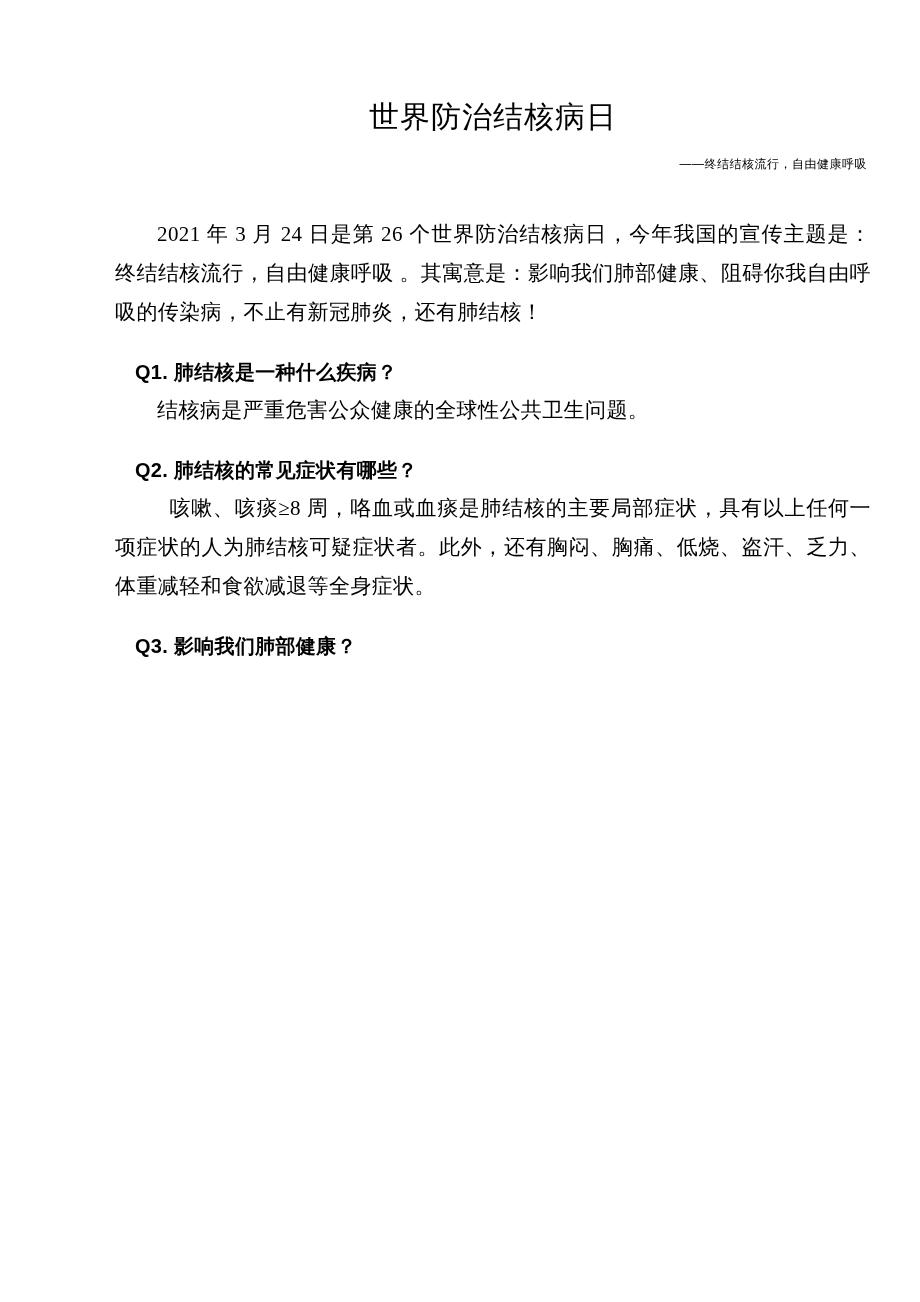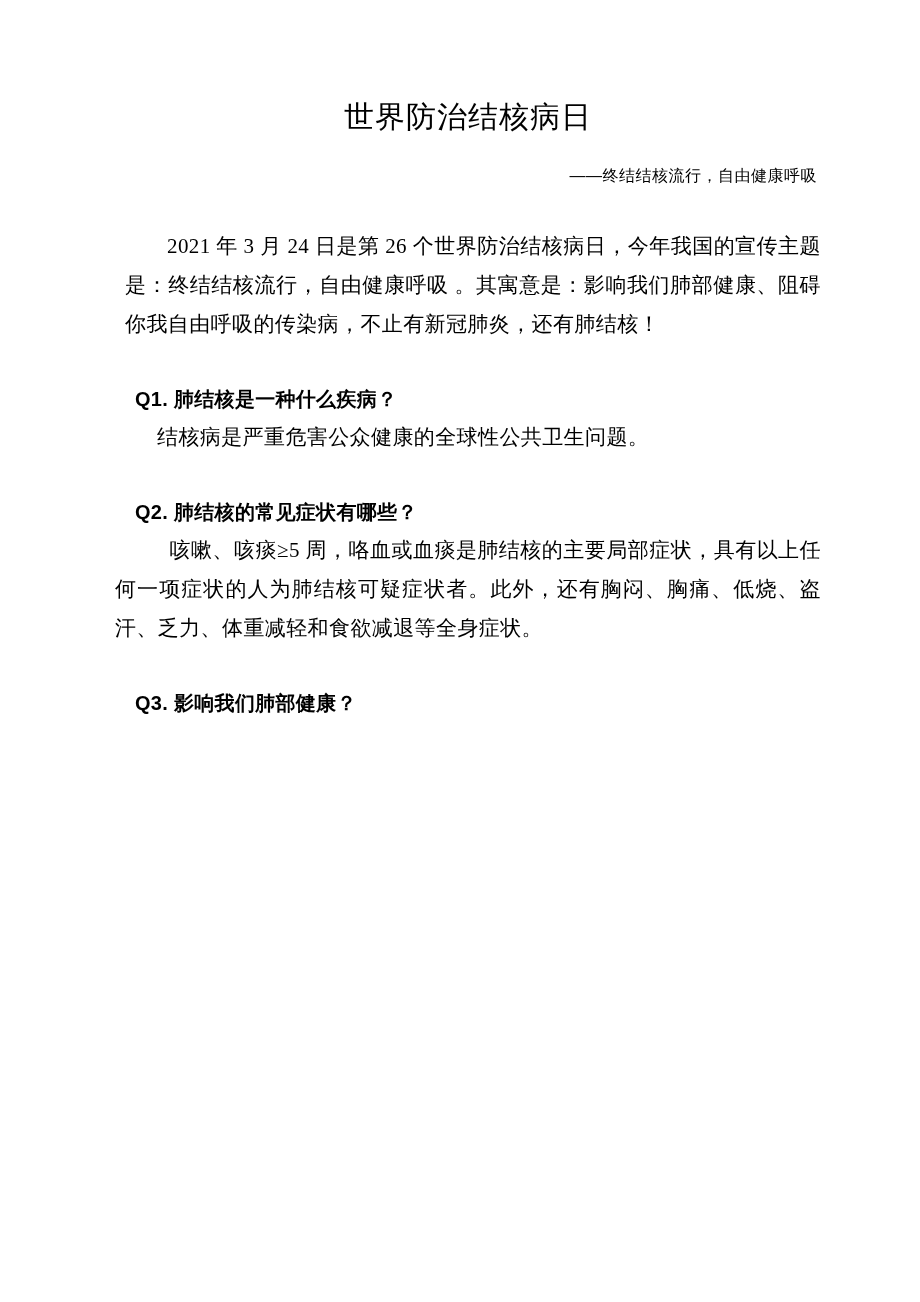--- a/index.html
+++ b/index.html
@@ -12,58 +12,58 @@
     height: 1302px;
     font-family: "Liberation Serif", "DejaVu Serif", serif;
     color: #000000;
     overflow: hidden;
   }
   .page {
     position: relative;
     width: 920px;
     height: 1302px;
     box-sizing: border-box;
-    padding: 95px 99px 40px 115px;
+    padding: 95px 49px 40px 115px;
     background: #ffffff;
   }
   .doc-title {
     text-align: center;
     font-size: 30px;
     line-height: 44px;
     font-weight: normal;
     letter-spacing: 1px;
     margin: 0 0 6px 0;
     font-family: "Liberation Sans", "DejaVu Sans", sans-serif;
   }
   .doc-subtitle {
     text-align: right;
-    font-size: 16px;
+    font-size: 12px;
     line-height: 34px;
-    margin: 20px 0 0 0;
+    margin: 8px 0 0 0;
     padding-right: 4px;
     font-family: "Liberation Sans", "DejaVu Sans", sans-serif;
     letter-spacing: 0.5px;
   }
   .body-block {
     margin-top: 34px;
   }
   p.para {
     font-size: 21px;
     line-height: 39px;
-    margin: 0 0 0 10px;
+    margin: 0 0 0 0;
     text-align: justify;
     text-justify: inter-ideograph;
     text-indent: 2em;
     letter-spacing: 0.4px;
   }
   p.para.tight {
     text-indent: 2em;
   }
   .qa-block {
-    margin-top: 38px;
+    margin-top: 23px;
   }
   .qa-question {
     font-size: 20px;
     line-height: 34px;
     font-weight: bold;
     font-family: "Liberation Sans", "DejaVu Sans", sans-serif;
     text-indent: 1em;
     margin: 0;
     letter-spacing: 0.3px;
   }
@@ -93,20 +93,20 @@
     <p class="para">2021 年 3 月 24 日是第 26 个世界防治结核病日，今年我国的宣传主题是：终结结核流行，自由健康呼吸 。其寓意是：影响我们肺部健康、阻碍你我自由呼吸的传染病，不止有新冠肺炎，还有肺结核！</p>
   </div>
 
   <div class="qa-block">
     <p class="qa-question">Q1. 肺结核是一种什么疾病？</p>
     <p class="qa-answer">结核病是严重危害公众健康的全球性公共卫生问题。</p>
   </div>
 
   <div class="qa-block">
     <p class="qa-question">Q2. 肺结核的常见症状有哪些？</p>
-    <p class="qa-answer indent-extra">咳嗽、咳痰≥5 周，咯血或血痰是肺结核的主要局部症状，具有以上任何一项症状的人为肺结核可疑症状者。此外，还有胸闷、胸痛、低烧、盗汗、乏力、体重减轻和食欲减退等全身症状。</p>
+    <p class="qa-answer indent-extra">咳嗽、咳痰≥8 周，咯血或血痰是肺结核的主要局部症状，具有以上任何一项症状的人为肺结核可疑症状者。此外，还有胸闷、胸痛、低烧、盗汗、乏力、体重减轻和食欲减退等全身症状。</p>
   </div>
 
   <div class="qa-block">
     <p class="qa-question">Q3. 影响我们肺部健康？</p>
   </div>
 
 </div>
 
 </body></html>

